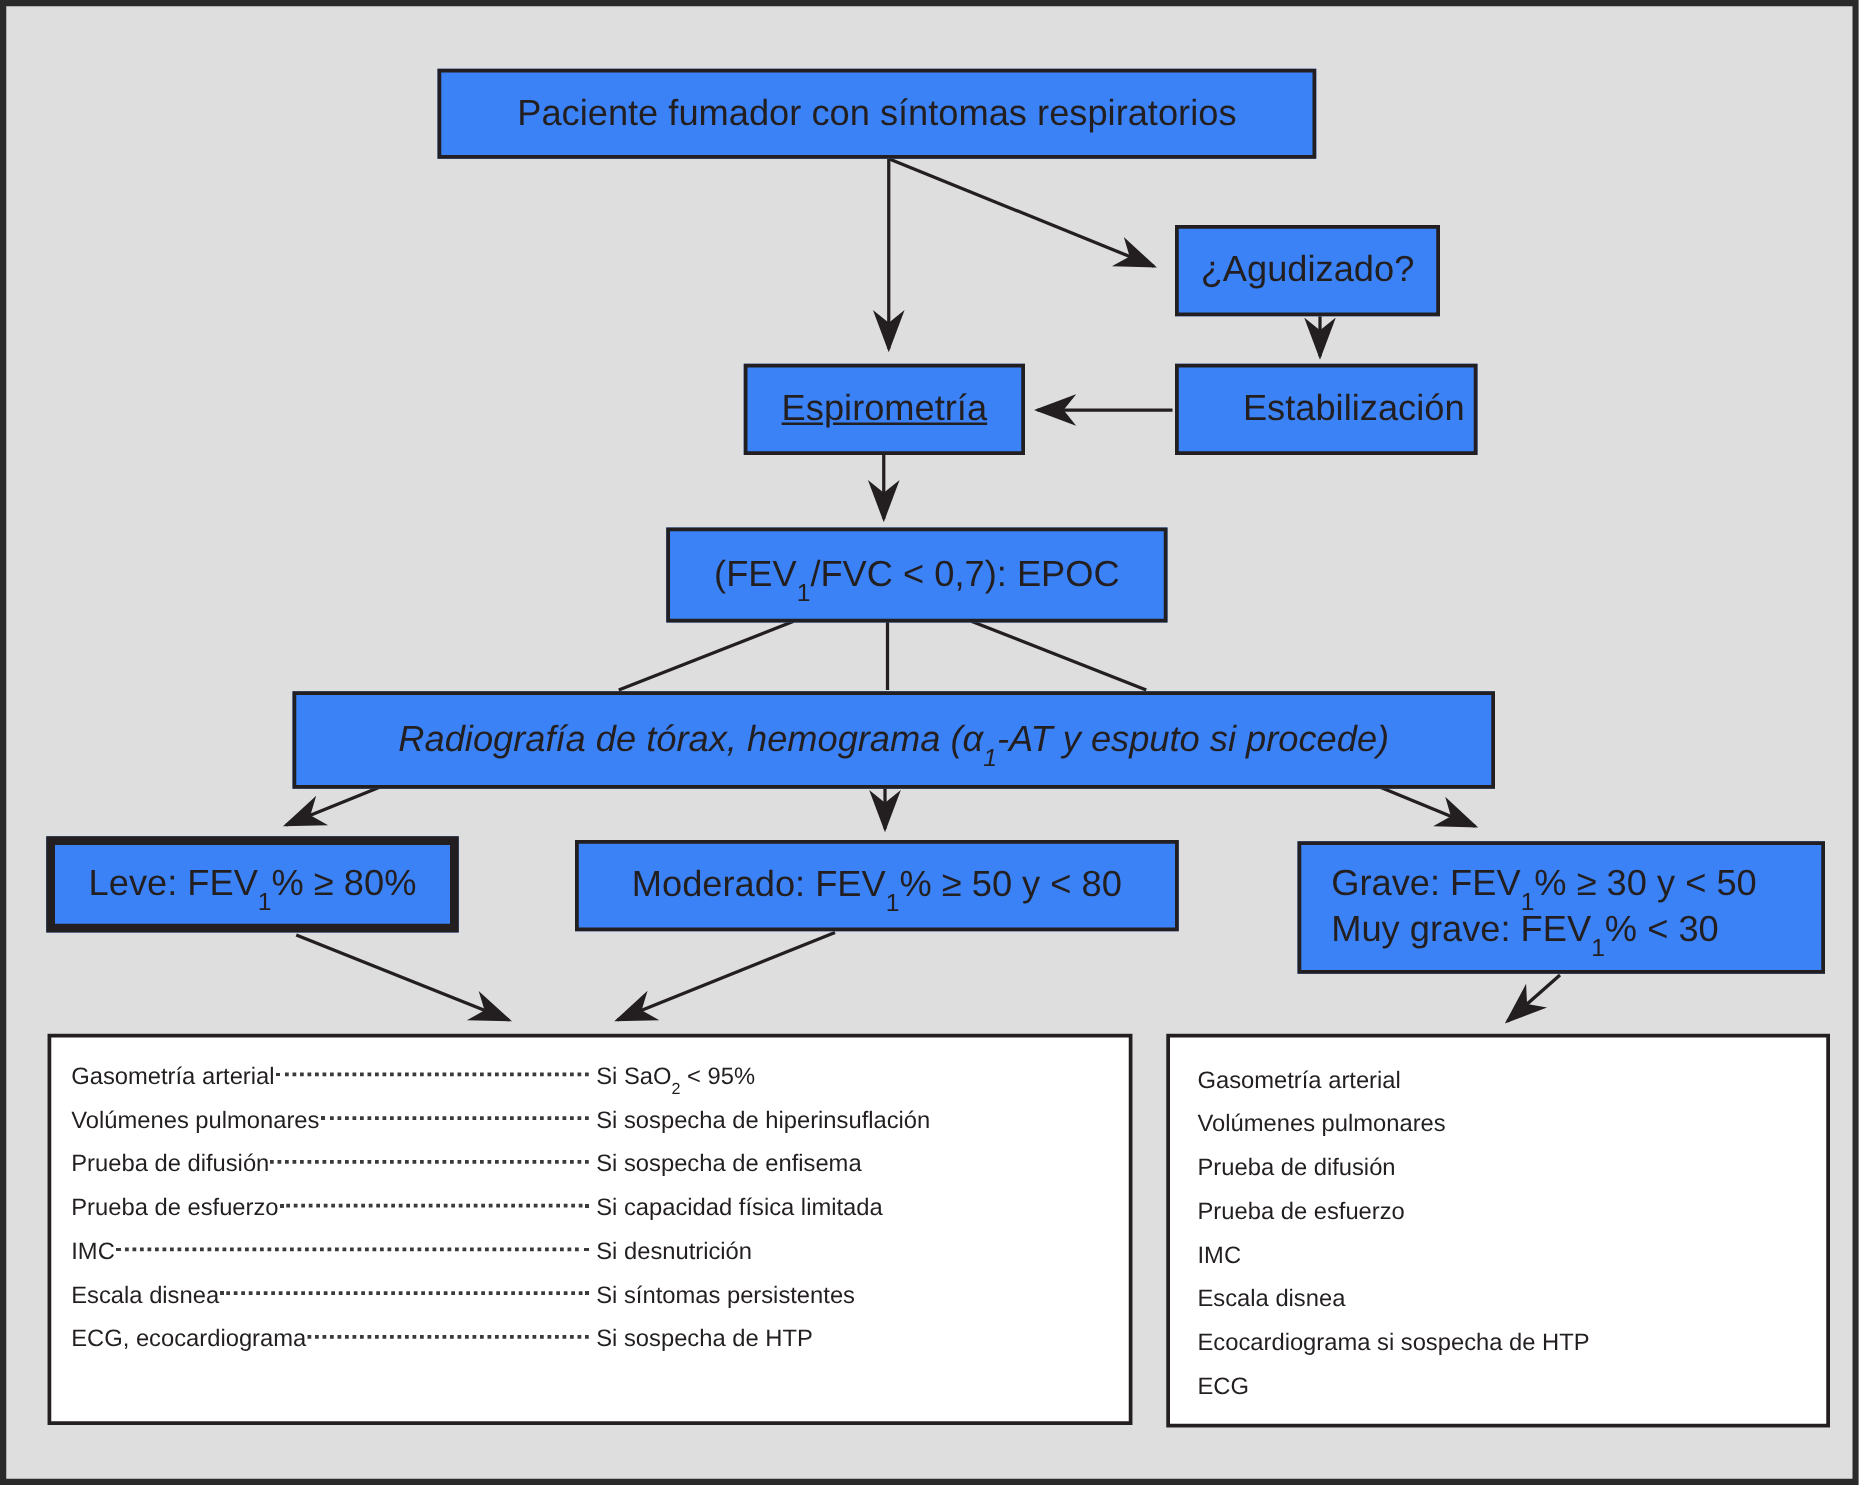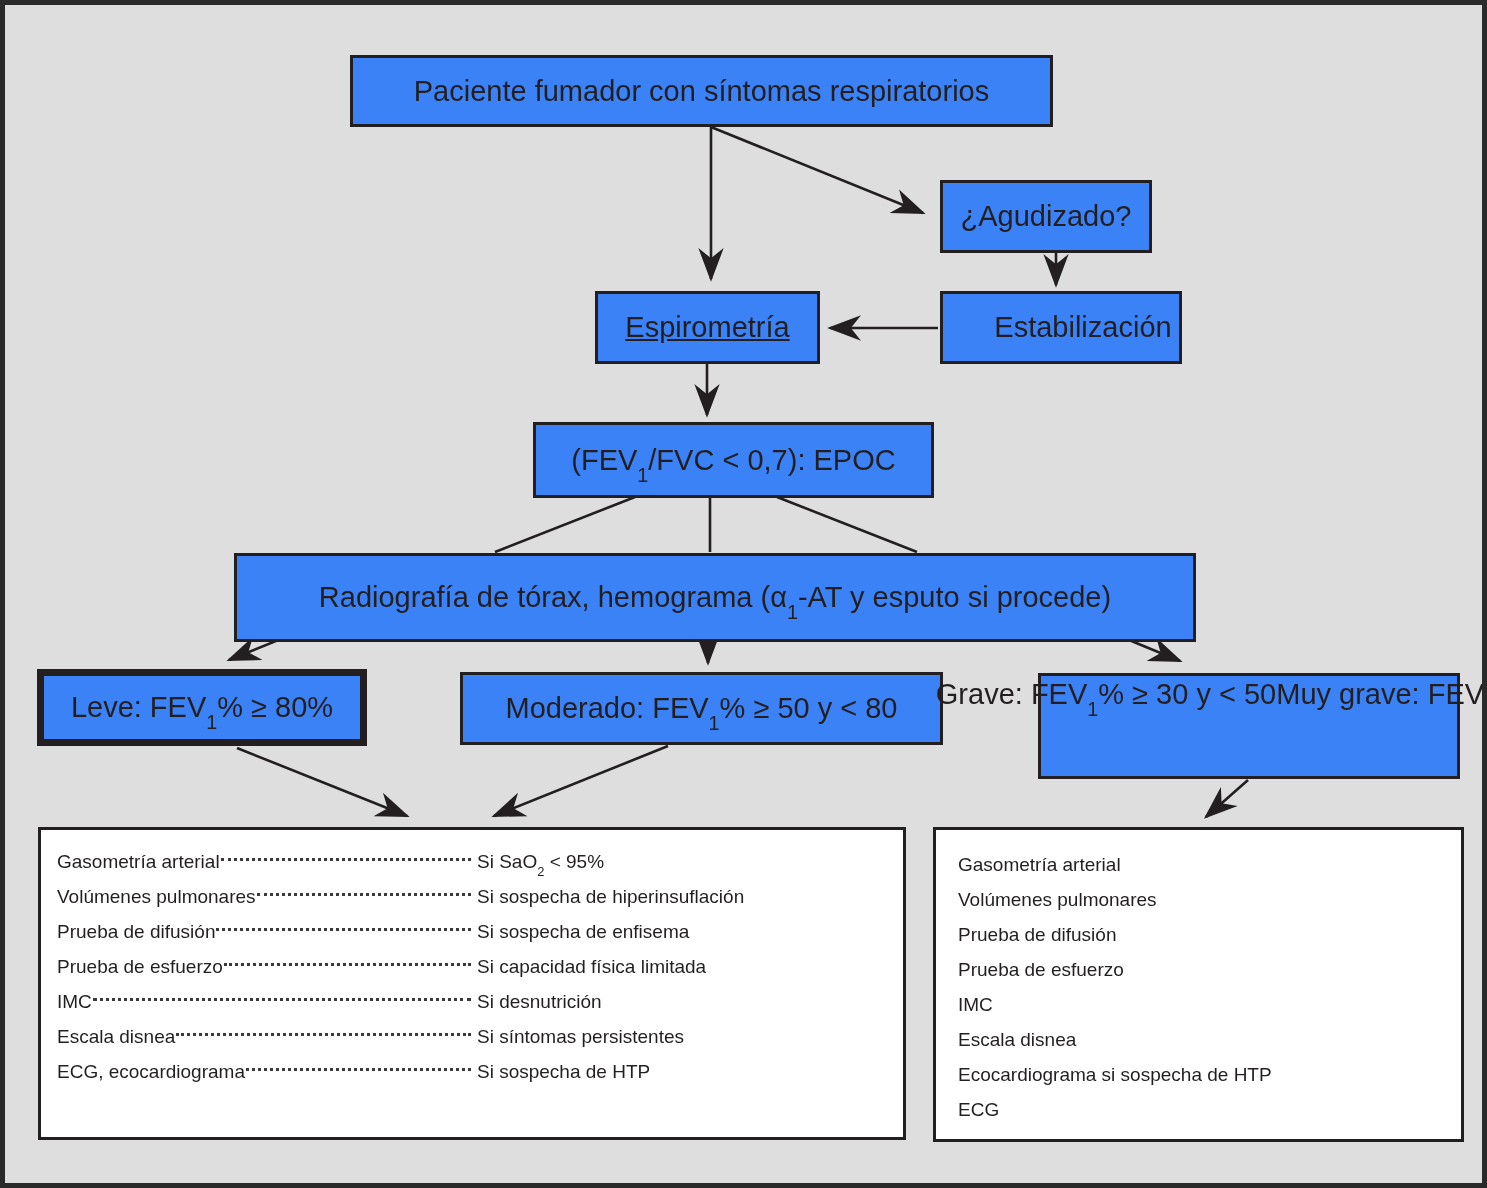--- a/index.html
+++ b/index.html
@@ -40,25 +40,25 @@
     line-height: 0;
     position: relative;
     bottom: -0.28em;
   }
 
   #n-paciente       { left: 345px;  top: 50px;  width: 703px; height: 72px; }
   #n-agudizado      { left: 935px;  top: 175px; width: 212px; height: 73px; }
   #n-espirometria   { left: 590px;  top: 286px; width: 225px; height: 73px; text-decoration: underline; }
   #n-estabilizacion { left: 935px;  top: 286px; width: 242px; height: 73px; padding-left: 44px; }
   #n-epoc           { left: 502px;  top: 417px; width: 401px; height: 76px; margin-left: 26px; }
-  #n-radiografia    { left: 229px;  top: 548px; width: 962px; height: 89px; }
+  #n-radiografia    { left: 229px;  top: 548px; width: 962px; height: 78px; font-style: italic; }
   #n-leve           { left: 32px;   top: 664px; width: 330px; height: 77px; border-width: 7px; }
   #n-moderado       { left: 455px;  top: 667px; width: 483px; height: 73px; }
   #n-grave          { left: 1033px; top: 668px; width: 422px; height: 106px;
-                      flex-direction: row; align-items: flex-start;
+                      flex-direction: column; align-items: flex-start;
                       justify-content: center; padding-left: 24px; line-height: 1.28; }
 
   .bigbox {
     position: absolute;
     background: #ffffff;
     border: 3px solid #231f20;
     font-size: 19px;
   }
   #b-left  { left: 33px;  top: 822px; width: 868px; height: 313px; padding: 21px 10px 0 16px; }
   #b-right { left: 928px; top: 822px; width: 531px; height: 315px; padding: 17px 6px 0 22px; }

